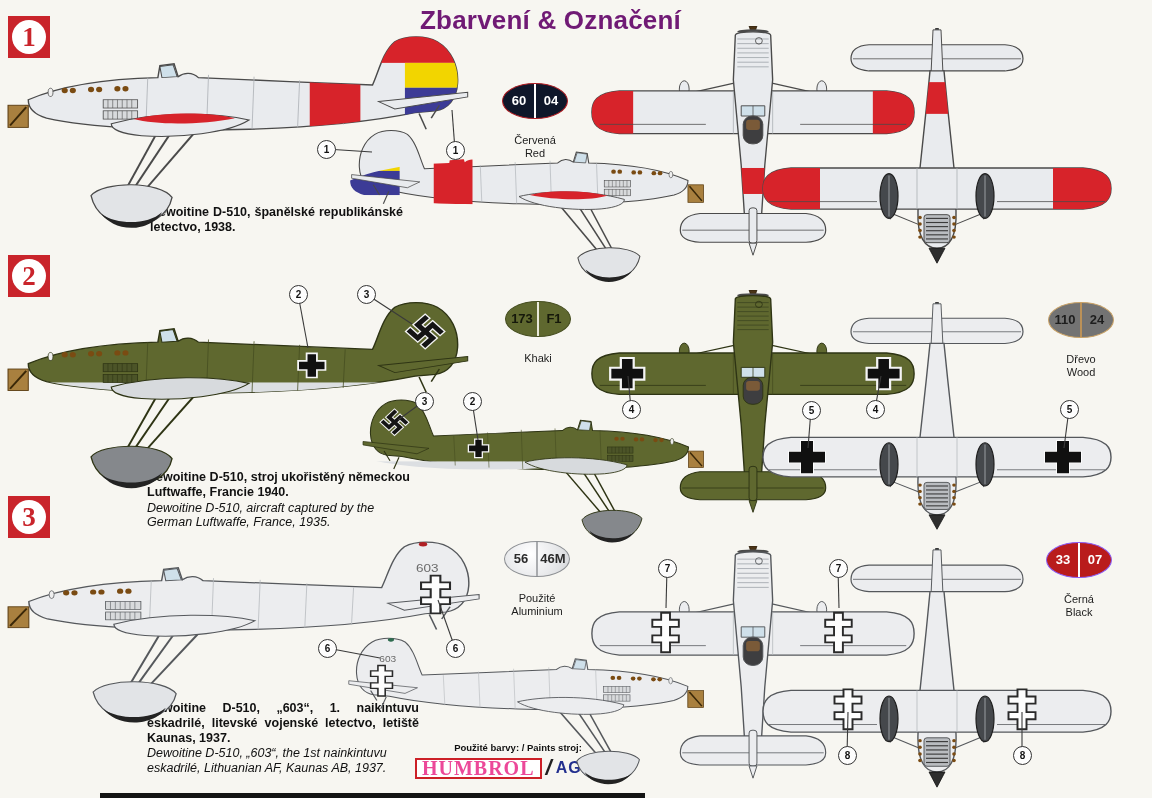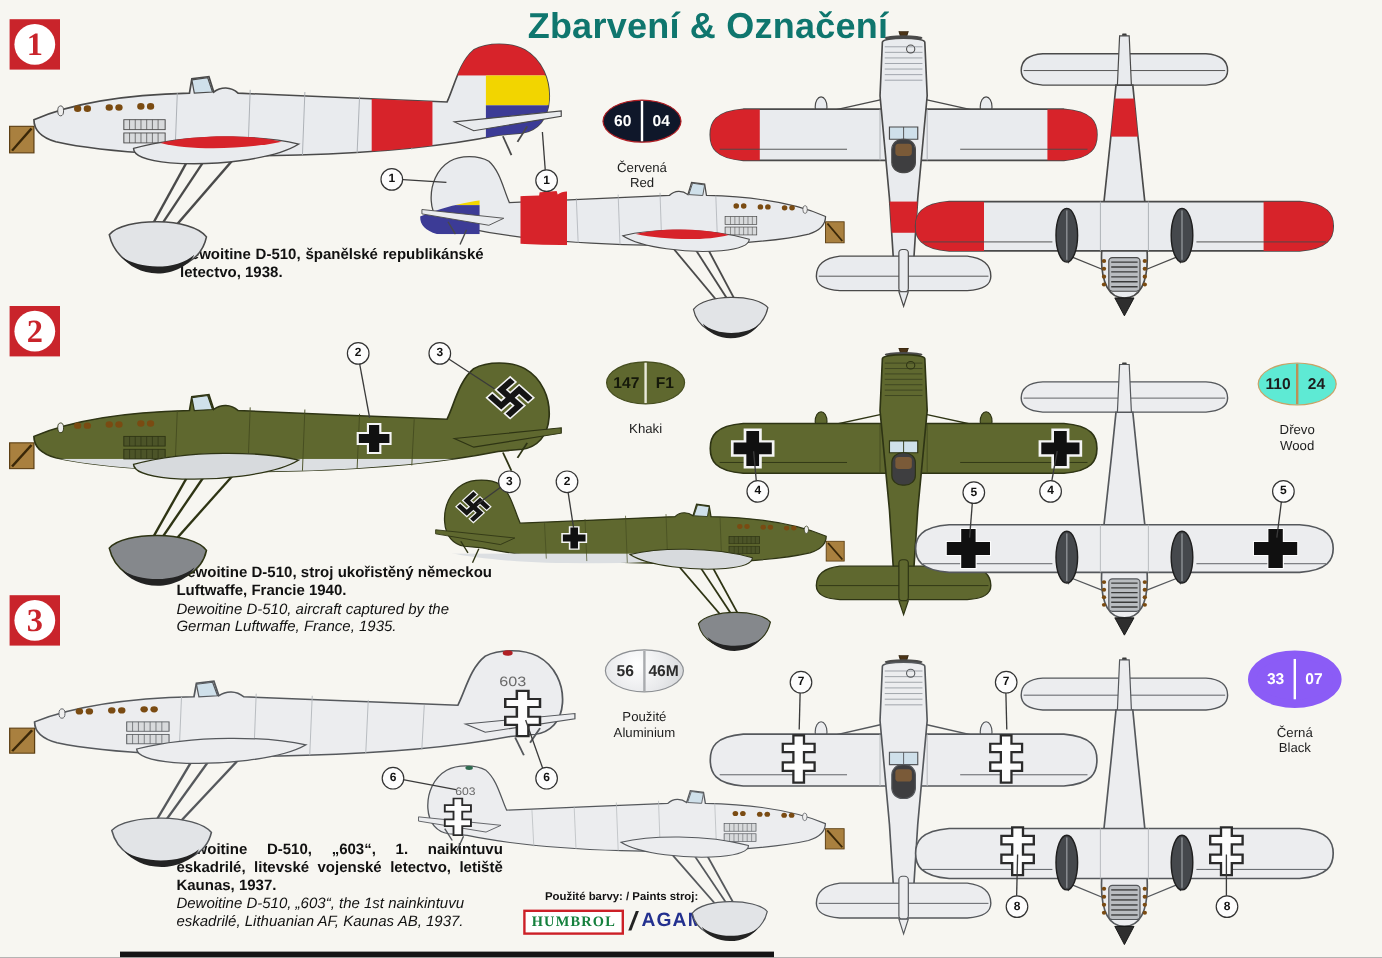--- a/index.html
+++ b/index.html
@@ -1,57 +1,57 @@
 <!DOCTYPE html>
 <html><head>
 <meta charset="utf-8">
 <style>
   html,body{margin:0;padding:0;background:#888;}
   #sheet{position:relative;width:1152px;height:798px;background:#f7f6f1;margin:0 auto;
          font-family:"Liberation Sans", sans-serif;overflow:hidden;}
   .abs{position:absolute;}
   
-  #title{left:420px;top:6px;width:340px;text-align:center;font-weight:bold;
-         font-size:30px;line-height:1.1;color:#0f766e;letter-spacing:0.2px;}
+  #title{left:420px;top:6px;width:340px;text-align:left;font-weight:bold;
+         font-size:26px;line-height:1.1;color:#701a75;letter-spacing:0.2px;}
   
   .badge{width:42px;height:42px;background:#c9242b;display:flex;align-items:center;justify-content:center;}
   .badge .ring{width:34px;height:34px;background:#fff;border-radius:50%;display:flex;align-items:center;justify-content:center;
          font-family:"Liberation Serif", serif;font-weight:bold;font-size:27px;color:#c9242b;}
   
   .desc{font-size:12.5px;line-height:1.18;color:#111;}
   .desc .cz{font-weight:bold;text-align:justify;}
   .desc .en{font-style:italic;margin-top:1px;}
   
   .chip{width:96px;text-align:center;}
   .chip-oval{position:relative;width:64px;height:34px;border-radius:50%;margin:0 auto;display:flex;overflow:hidden;}
   .chip-num{flex:1;line-height:34px;font-size:13px;font-weight:bold;}
   .chip-div{position:absolute;left:50%;top:0;width:2px;height:100%;transform:translateX(-1px);}
   .chip-label{font-size:11px;line-height:1.18;color:#1d1d1d;margin-top:15px;}
   .chip-red .chip-oval{background:#0f172a;border:1px solid #b01d23;}
   .chip-red .chip-num{color:#fff;} .chip-red .chip-div{background:#fff;}
   .chip-khaki .chip-oval{background:#5f682f;border:1px solid #454d1f;}
   .chip-khaki .chip-num{color:#15180a;} .chip-khaki .chip-div{background:#e9e9da;}
-  .chip-wood .chip-oval{background:#5eead4;border:1px solid #c9a267;}
+  .chip-wood .chip-oval{background:#737373;border:1px solid #c9a267;}
   .chip-wood .chip-num{color:#1d1d1d;} .chip-wood .chip-div{background:#bb9158;}
   .chip-alum .chip-oval{background:radial-gradient(circle at 40% 35%, #ffffff 0%, #e9eaec 55%, #d2d4d7 100%);border:1px solid #8c8f93;}
   .chip-alum .chip-num{color:#2b2b2b;} .chip-alum .chip-div{background:#a9abae;}
-  .chip-black .chip-oval{background:#8b5cf6;border:7px solid #8b5cf6;}
+  .chip-black .chip-oval{background:#b91c1c;border:1px solid #8b5cf6;}
   .chip-black .chip-num{color:#fff;} .chip-black .chip-div{background:#fff;}
   
   .callout{width:17px;height:17px;border-radius:50%;background:#fdfdfd;border:1.3px solid #333;
            display:flex;align-items:center;justify-content:center;font-size:10px;font-weight:bold;color:#111;
            transform:translate(-9px,-9px);z-index:6;}
   #leaders{left:0;top:0;z-index:5;pointer-events:none;}
   .planesvg{z-index:2;}
   
   #footer{left:428px;top:742px;width:180px;text-align:center;}
   #paints-used{font-size:9.5px;font-weight:bold;color:#111;}
   #brands{display:flex;align-items:center;justify-content:center;margin-top:2px;gap:4px;}
-  #humbrol{border:2px solid #cc2027;color:#15803d;font-family:"Liberation Serif", serif;
-           font-weight:bold;font-size:12px;letter-spacing:1px;padding:0 5px;line-height:17px;background:#fff;}
+  #humbrol{border:2px solid #cc2027;color:#ec4899;font-family:"Liberation Serif", serif;
+           font-weight:bold;font-size:20px;letter-spacing:1px;padding:0 5px;line-height:17px;background:#fff;}
   #slash{font-size:22px;font-weight:bold;color:#222;font-style:italic;}
   #agama{color:#23308f;font-weight:bold;font-size:16px;letter-spacing:1px;}
   #trimline{left:100px;top:793px;width:545px;height:5px;background:#141414;}
 </style>
 </head>
 <body>
 
 <div id="sheet">
 
   <div class="abs" id="title">
@@ -86,21 +86,21 @@
       <div class="chip-div"></div>
       <span class="chip-num">04</span>
     </div>
     <div class="chip-label">
       <div>Červená</div>
         <div>Red</div>
     </div>
   </div>
   <div class="abs chip chip-khaki" style="left:490px;top:301px;">
     <div class="chip-oval">
-      <span class="chip-num">147</span>
+      <span class="chip-num">173</span>
       <div class="chip-div"></div>
       <span class="chip-num">F1</span>
     </div>
     <div class="chip-label">
       <div>Khaki</div>
         <div></div>
     </div>
   </div>
   <div class="abs chip chip-wood" style="left:1033px;top:302px;">
     <div class="chip-oval">

